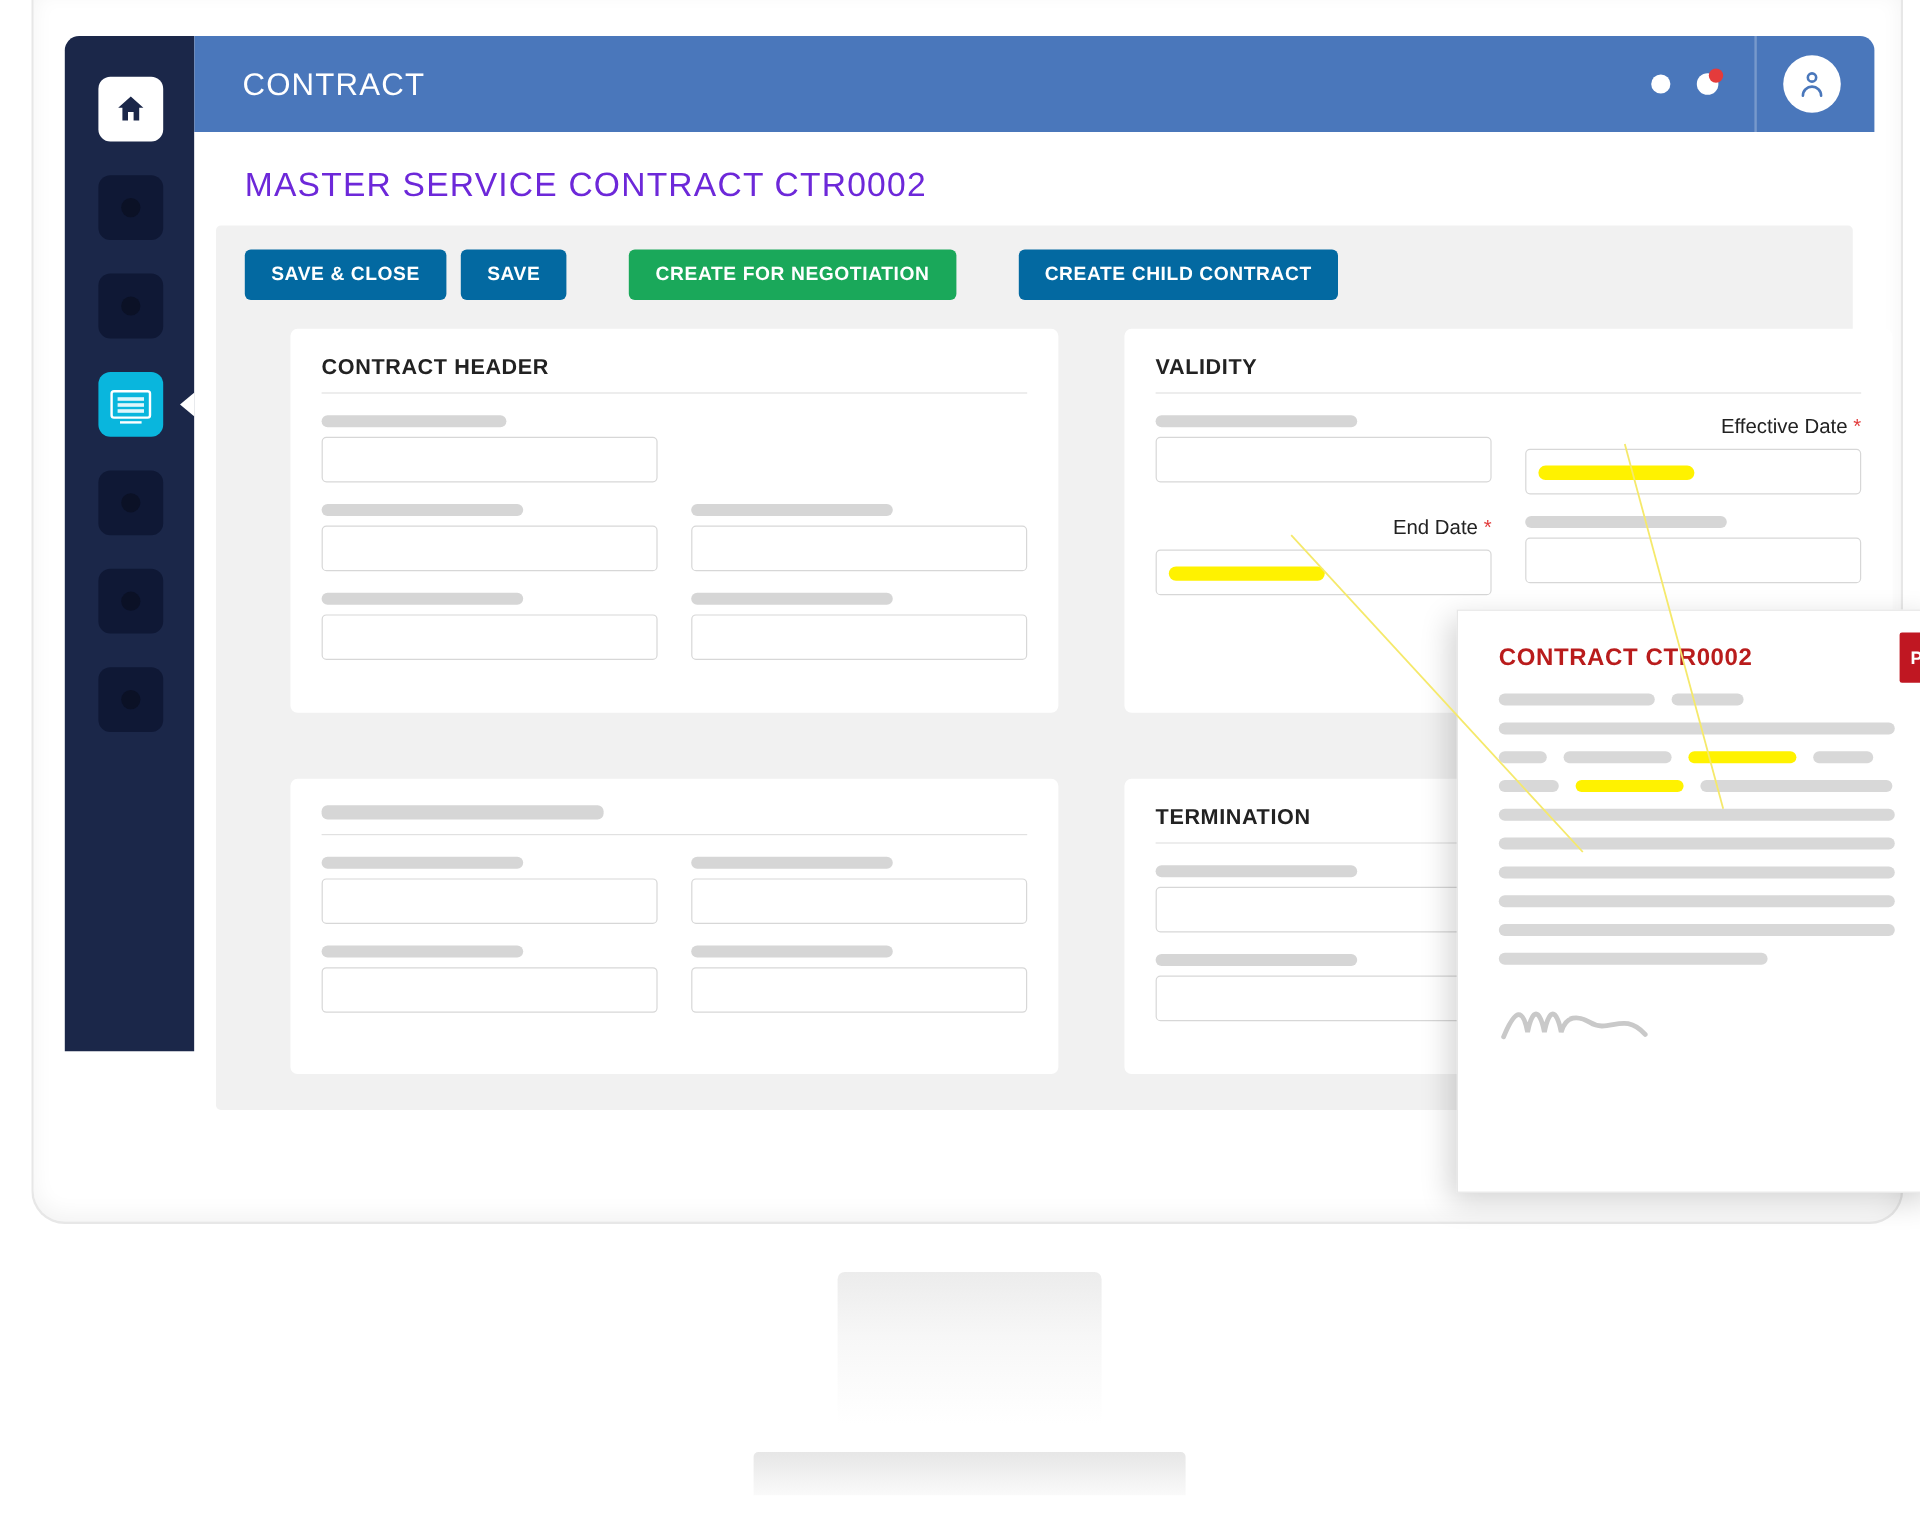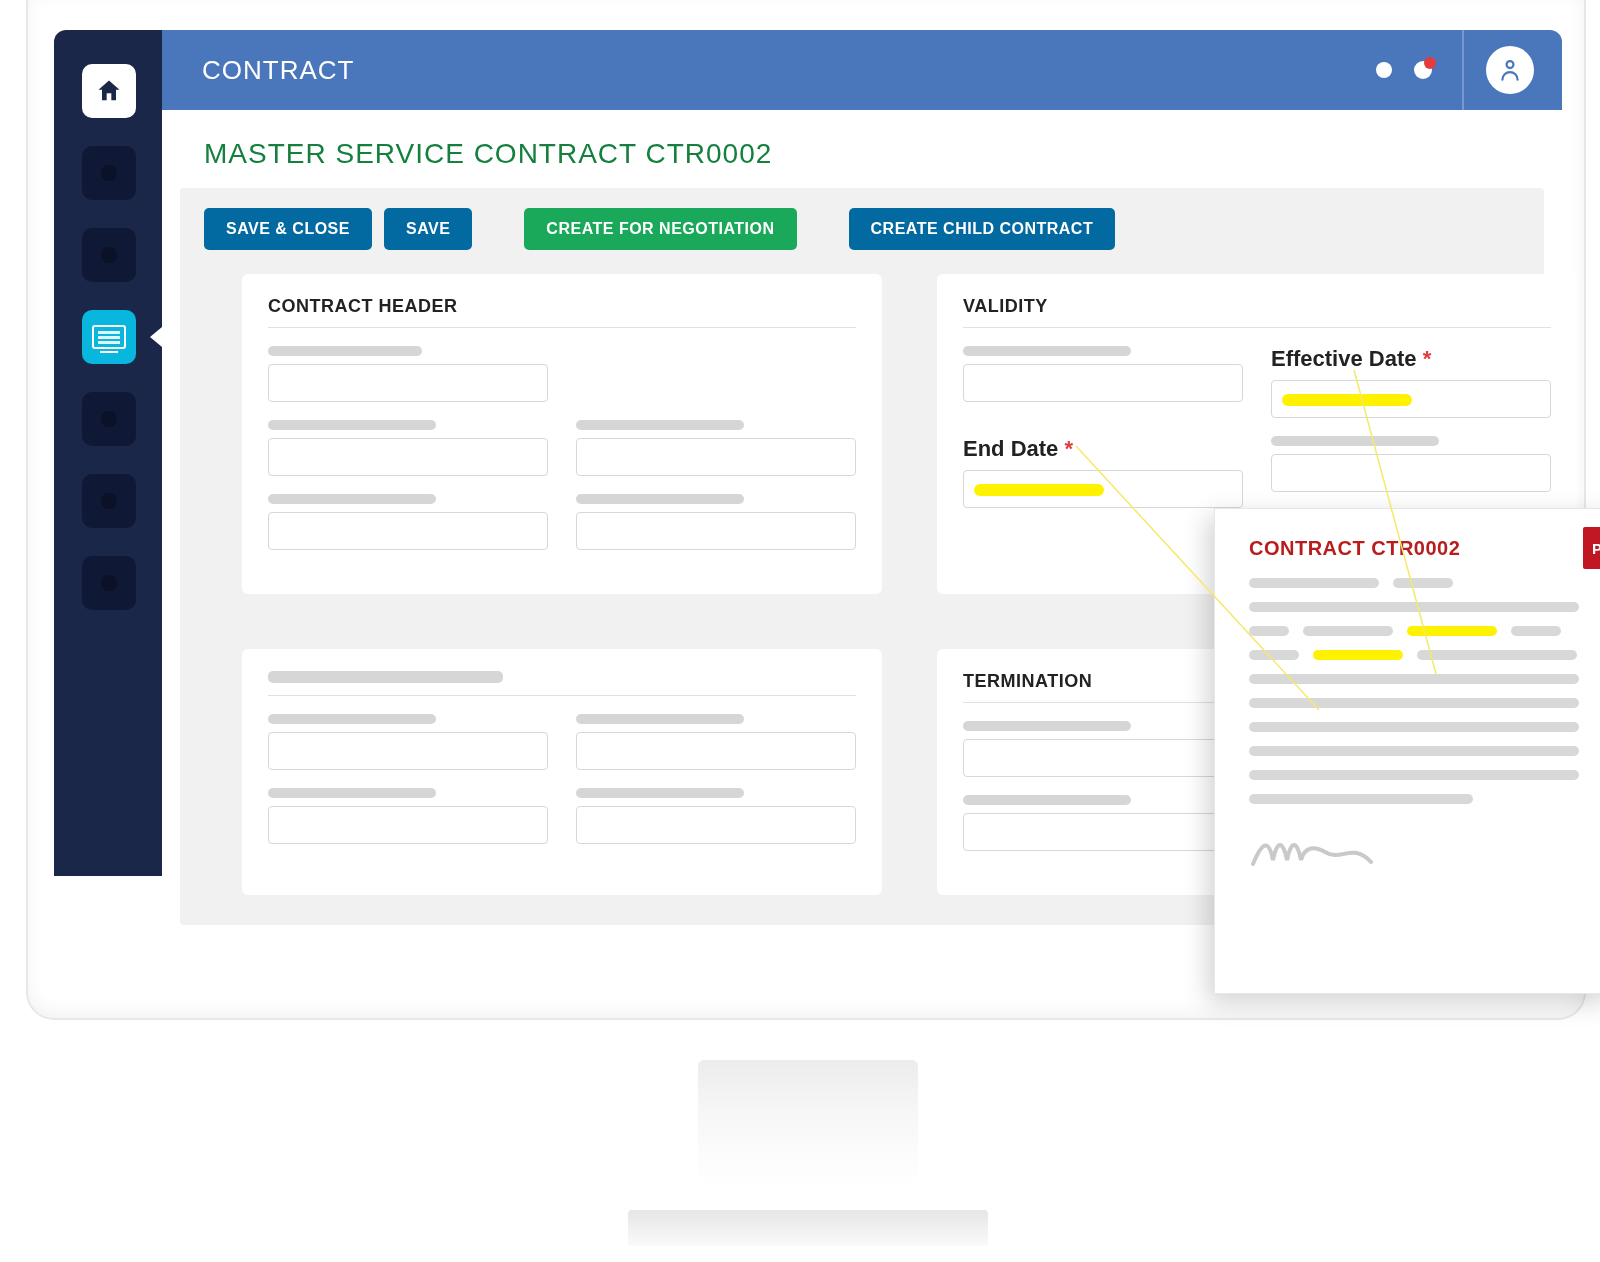--- a/index.html
+++ b/index.html
@@ -86,21 +86,21 @@
   .avatar { width:48px; height:48px; border-radius:50%; background:#fff; display:flex; align-items:center; justify-content:center; }
   .divider { width:2px; height:80px; background:rgba(255,255,255,0.25); margin-left:8px; }
 
   
   .content {
     position:absolute; left:108px; top:80px; right:0; bottom:0;
     background:#fff;
   }
   .page-title {
     padding: 28px 42px 18px;
-    font-size:28px; letter-spacing:1px; color:#15803d; font-weight:500;
+    font-size:28px; letter-spacing:1px; color:#6d28d9; font-weight:500;
   }
   .workarea {
     margin: 0 18px 0 18px;
     background:#f1f1f1;
     padding: 20px 24px 30px;
     border-radius:4px;
     min-height: 640px;
   }
   .btnrow { display:flex; gap:12px; margin-bottom:24px; }
   .btn { border:none; border-radius:5px; color:#fff; font-size:16px; font-weight:700; letter-spacing:0.5px; padding:12px 22px; cursor:pointer; }
@@ -110,21 +110,21 @@
 
   .panels { display:grid; grid-template-columns: 640px 640px; gap:55px;padding-left:38px; }
   .panel {
     background:#fff; border-radius:6px; padding:22px 26px 26px;
   }
   .panel h3 { font-size:18px; letter-spacing:0.5px; color:#222; font-weight:700; margin-bottom:10px; }
   .panel hr { border:0; border-top:1px solid #e1e1e1; margin-bottom:18px; }
   .row { display:flex; gap:28px; margin-bottom:18px; }
   .col { flex:1 1 0; }
   .lbl { height:10px; border-radius:5px; background:#d6d6d6; width:60%; margin-bottom:8px; }
-  .flabel { font-size:22px; font-weight:700; color:#222; margin-bottom:8px; }
+  .flabel { font-size:17px; font-weight:400; color:#222; margin-bottom:8px;text-align:right; }
   .req { color:#e23b3b; }
   .field { height:38px; border:1px solid #d7d7d7; border-radius:4px; background:#fff; width:100%; position:relative; }
   .field.yellow::after { content:""; position:absolute; left:10px; top:13px; height:12px; width:130px; background:#fff200; border-radius:6px; }
 
   
   .pdf-card {
     position:absolute;
     background:#fff;
     border:1px solid #e7e7e7;
     box-shadow: -6px 8px 24px rgba(0,0,0,0.18);

